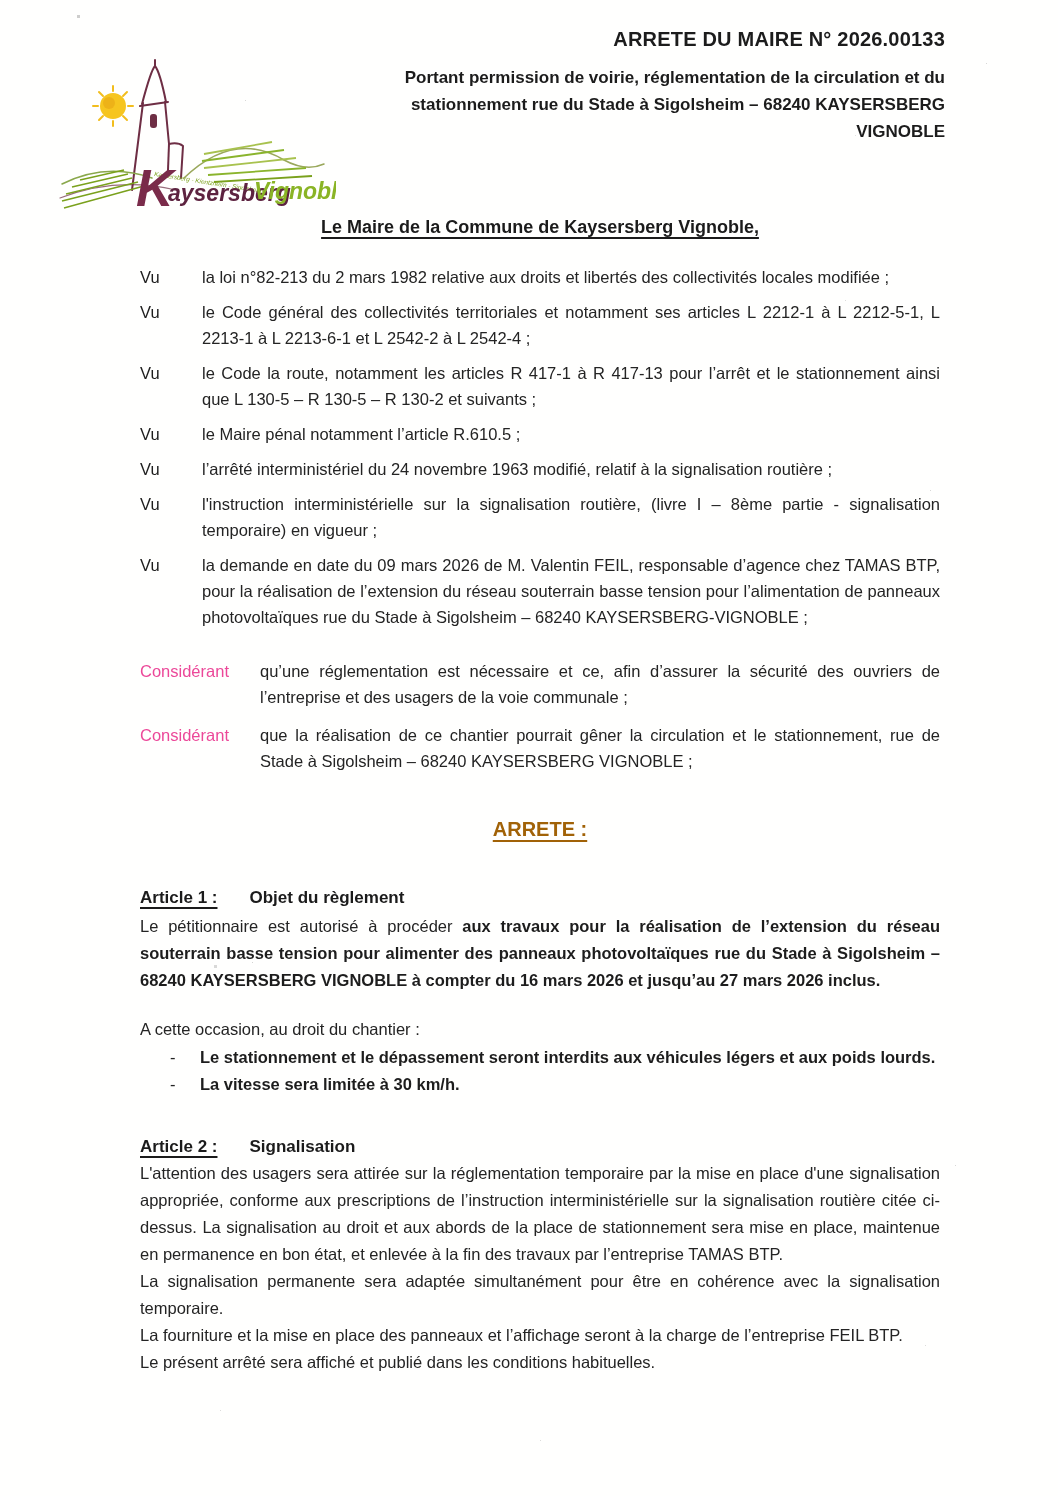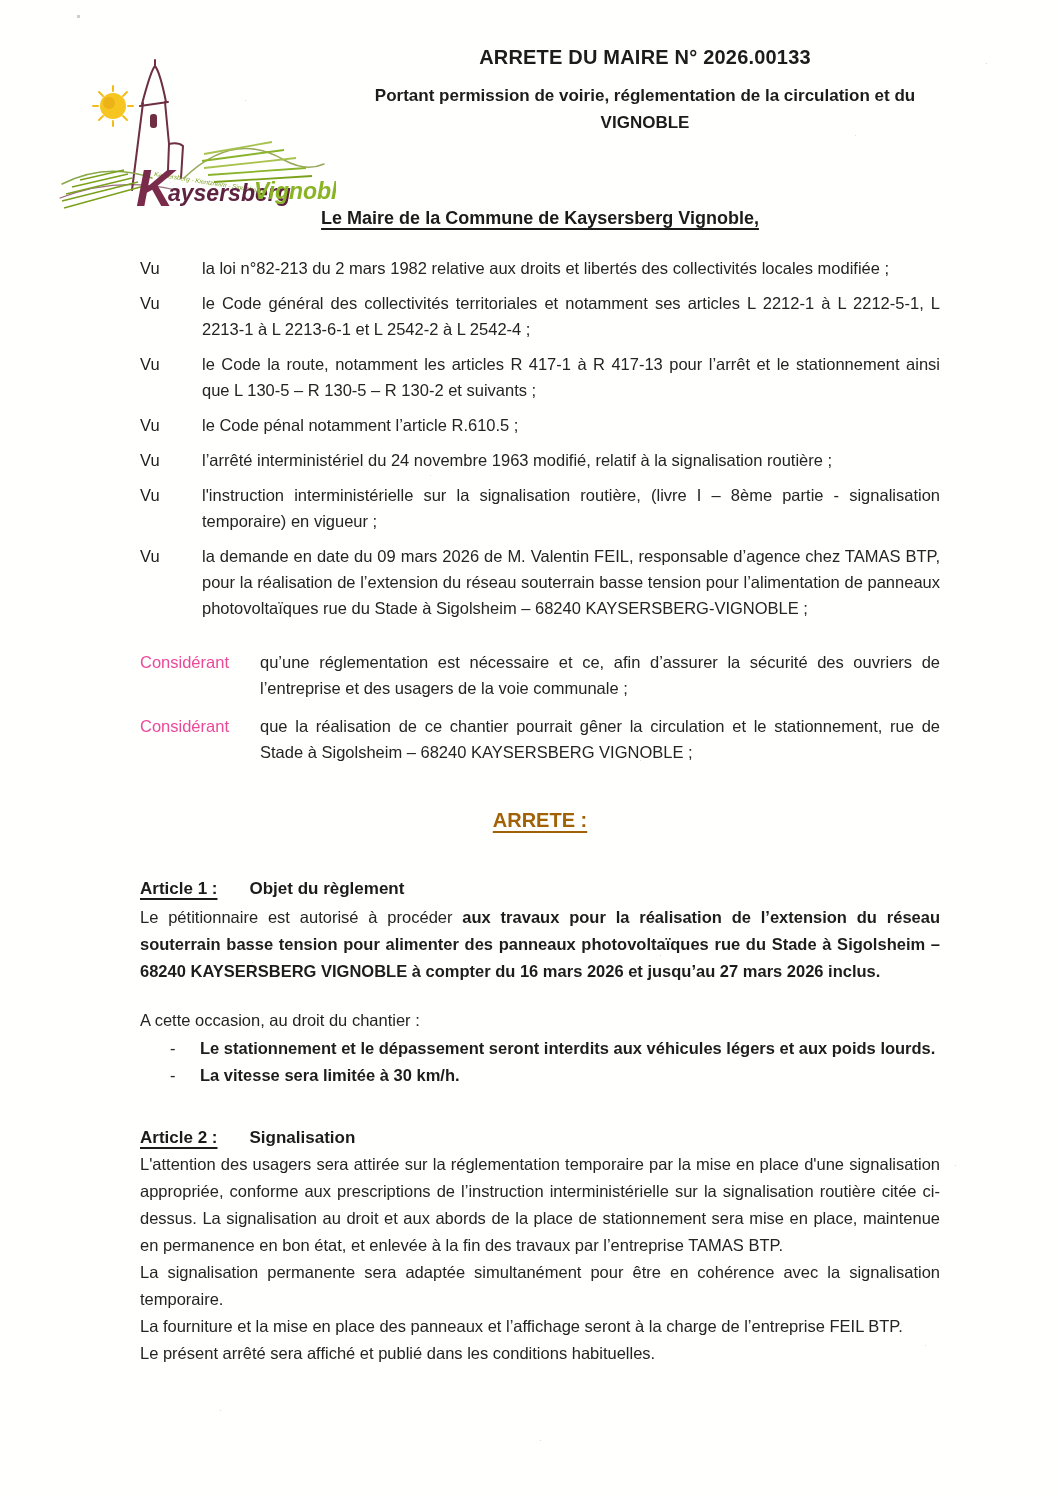--- a/index.html
+++ b/index.html
@@ -19,21 +19,21 @@
     box-shadow:
       78px 16px 0 1px rgba(60,60,60,.25), 245px 100px 0 0 rgba(60,60,60,.2),
       986px 63px 0 0 rgba(60,60,60,.2), 845px 300px 0 0 rgba(60,60,60,.18),
       930px 490px 0 0 rgba(60,60,60,.2), 640px 760px 0 0 rgba(60,60,60,.18),
       215px 966px 0 1px rgba(80,80,80,.22), 252px 962px 0 0 rgba(80,80,80,.25),
       660px 955px 0 0 rgba(60,60,60,.2), 955px 1165px 0 0 rgba(60,60,60,.2),
       540px 1440px 0 0 rgba(60,60,60,.18), 220px 1410px 0 0 rgba(60,60,60,.18),
       925px 1345px 0 0 rgba(60,60,60,.18), 430px 475px 0 0 rgba(60,60,60,.15),
       855px 135px 0 0 rgba(60,60,60,.15);}
   .logo{position:absolute;left:56px;top:58px;width:280px;height:156px;}
-  .header-text{margin-left:205px;width:600px;text-align:center;padding-top:46px;}
+  .header-text{margin-left:205px;width:600px;text-align:right;padding-top:28px;}
   .doc-title{font-size:20px;font-weight:700;letter-spacing:.2px;color:#1c1c1c;}
   .doc-subtitle{margin-top:13px;font-size:17px;font-weight:700;line-height:27px;color:#1c1c1c;}
   .maire-heading{margin-top:72px;text-align:center;font-size:18px;font-weight:700;color:#1b1b1b;
     text-decoration:underline;text-underline-offset:4px;text-decoration-thickness:1.5px;}
   .vu-list{margin-top:26px;}
   .vu-row{display:flex;margin-bottom:9px;line-height:26px;font-size:16.5px;}
   .vu-label{flex:0 0 62px;font-weight:400;color:#1d1d1d;}
   .vu-text{flex:1;text-align:justify;color:#242424;}
   .cons-list{margin-top:28px;}
   .cons-row{display:flex;margin-bottom:12px;line-height:26px;font-size:16.5px;}
@@ -119,20 +119,21 @@
       <text id="logo-k" x="80" y="148" font-size="52" font-weight="700" fill="#7a2b4a" class="script">K</text>
       <text id="logo-maroon" x="112" y="143" font-size="23" font-weight="700" fill="#5d2340" class="script">aysersberg</text>
       <text id="logo-green" x="198" y="141" font-size="23" font-weight="700" fill="#8ab425" class="script">Vignoble</text>
     </g>
   </svg>
 
   <div class="header-text">
     <div class="doc-title">ARRETE DU MAIRE N° 2026.00133</div>
     <div class="doc-subtitle" id="subtitle">
         <div>Portant permission de voirie, réglementation de la circulation et du</div>
+        <div>stationnement rue du Stade à Sigolsheim – 68240 KAYSERSBERG</div>
         <div>VIGNOBLE</div>
       </div>
   </div>
 
   <div class="maire-heading">Le Maire de la Commune de Kaysersberg Vignoble,</div>
 
   <div class="vu-list" id="vu-list">
       <div class="vu-row">
         <span class="vu-label">Vu</span>
         <div class="vu-text">la loi n°82-213 du 2 mars 1982 relative aux droits et libertés des collectivités locales modifiée ;</div>
@@ -140,21 +141,21 @@
       <div class="vu-row">
         <span class="vu-label">Vu</span>
         <div class="vu-text">le Code général des collectivités territoriales et notamment ses articles L 2212-1 à L 2212-5-1, L 2213-1 à L 2213-6-1 et L 2542-2 à L 2542-4 ;</div>
       </div>
       <div class="vu-row">
         <span class="vu-label">Vu</span>
         <div class="vu-text">le Code la route, notamment les articles R 417-1 à R 417-13 pour l’arrêt et le stationnement ainsi que L 130-5 – R 130-5 – R 130-2 et suivants ;</div>
       </div>
       <div class="vu-row">
         <span class="vu-label">Vu</span>
-        <div class="vu-text">le Code pénal notamment l’article R.610.5 ;</div>
+        <div class="vu-text">le Maire pénal notamment l’article R.610.5 ;</div>
       </div>
       <div class="vu-row">
         <span class="vu-label">Vu</span>
         <div class="vu-text">l’arrêté interministériel du 24 novembre 1963 modifié, relatif à la signalisation routière ;</div>
       </div>
       <div class="vu-row">
         <span class="vu-label">Vu</span>
         <div class="vu-text">l'instruction interministérielle sur la signalisation routière, (livre I – 8ème partie - signalisation temporaire) en vigueur ;</div>
       </div>
       <div class="vu-row">

